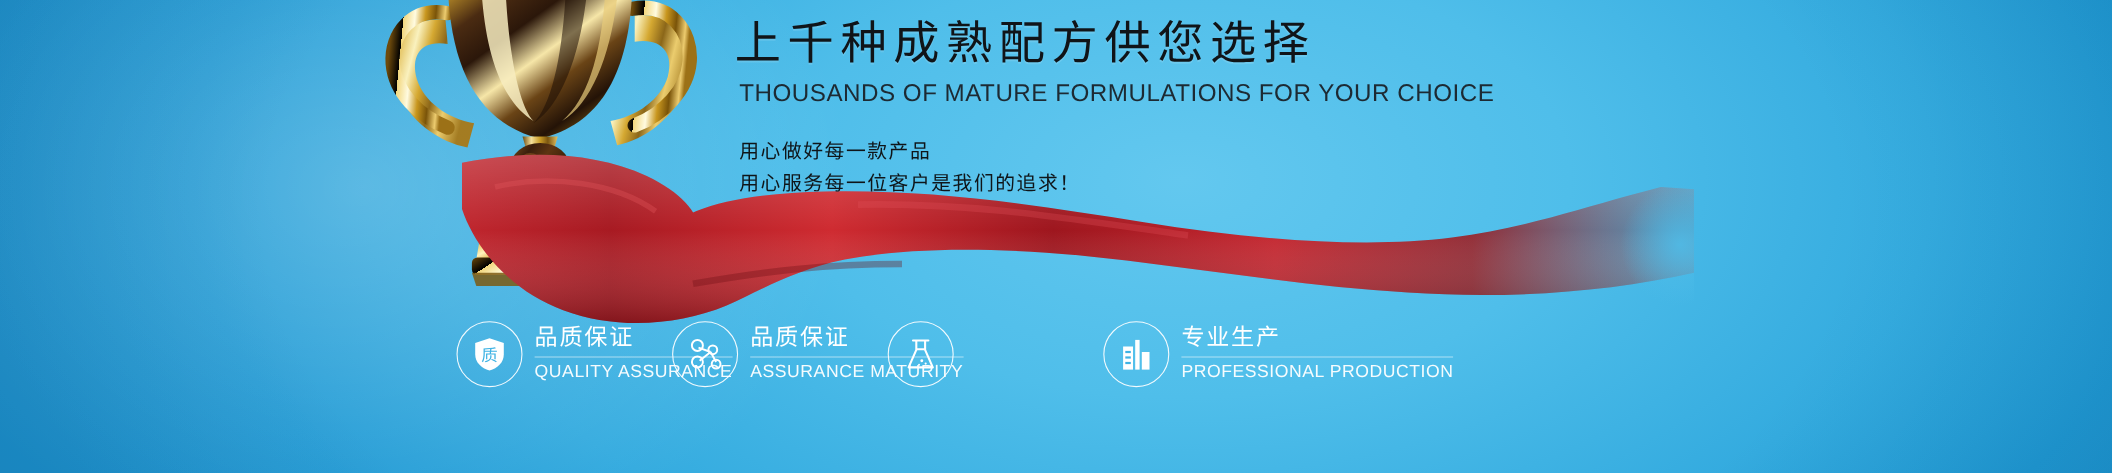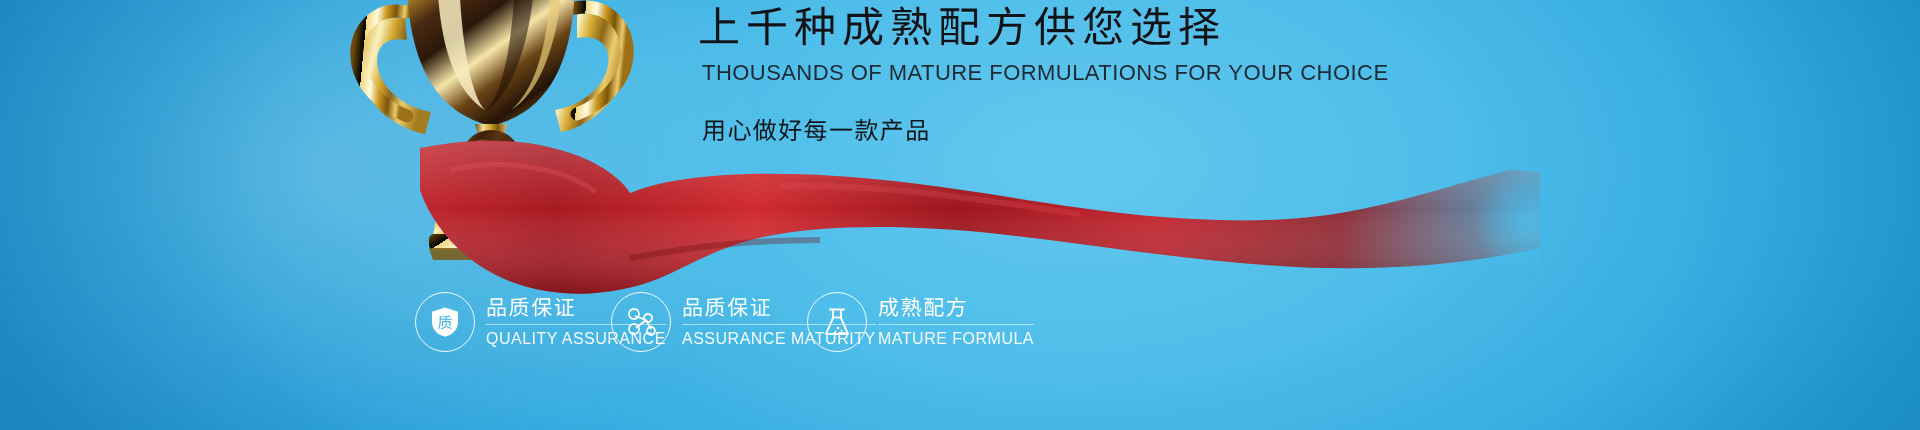--- a/index.html
+++ b/index.html
@@ -25,34 +25,34 @@
     background:radial-gradient(ellipse 1300px 760px at 50% 45%,rgba(0,0,0,0) 55%,rgba(0,40,70,.16) 100%);
     pointer-events:none;
   }
 
   
   .trophy{position:absolute;left:345px;top:-16px;width:300px;height:290px;}
   
   .ribbon{position:absolute;left:420px;top:130px;width:1120px;height:185px;}
 
   
-  .textblock{position:absolute;left:668px;top:4px;width:620px;margin-left:30px;}
+  .textblock{position:absolute;left:668px;top:16px;width:620px;}
   .headline{
     font-size:42px;line-height:1.12;color:#101418;letter-spacing:6px;
     font-weight:400;white-space:nowrap;
     text-shadow:0 1px 0 rgba(255,255,255,.12);
   }
   .subtitle{
     margin-top:9px;margin-left:4px;
     font-size:22px;letter-spacing:.45px;color:#1d2a33;
     font-weight:500;white-space:nowrap;
   }
   .body-lines{margin-top:26px;margin-left:4px;}
   .body-line{
-    font-size:24px;line-height:1.62;color:#0f1519;letter-spacing:1.4px;
+    font-size:18px;line-height:1.62;color:#0f1519;letter-spacing:1.4px;
     font-weight:400;white-space:nowrap;
   }
 
   
   .features{
     position:absolute;left:415px;top:282px;width:810px;height:80px;
     display:flex;align-items:center;gap:0;
   }
   .feature{display:flex;align-items:center;width:196px;}
   .feat-icon{
@@ -219,20 +219,21 @@
     </svg>
   </div>
 
   <div class="vignette"></div>
 
   <div class="textblock">
     <div class="headline">上千种成熟配方供您选择</div>
     <div class="subtitle">THOUSANDS OF MATURE FORMULATIONS FOR YOUR CHOICE</div>
     <div class="body-lines">
       <div class="body-line">用心做好每一款产品</div>
+      <div class="body-line">用心服务每一位客户是我们的追求！</div>
     </div>
   </div>
 
   <div class="features">
 
     <div class="feature">
       <div class="feat-icon">
         <svg width="34" height="34" viewBox="0 0 34 34">
           <path d="M17 2.5 L30 6.8 V17 C30 24.6 24.4 29.6 17 31.8
                    C9.6 29.6 4 24.6 4 17 V6.8 Z" fill="#ffffff"></path>
@@ -267,21 +268,33 @@
       <div class="feat-icon">
         <svg width="34" height="34" viewBox="0 0 34 34" fill="none" stroke="#ffffff" stroke-width="1.9" stroke-linejoin="round">
           <line x1="10" y1="4.5" x2="24" y2="4.5" stroke-linecap="round"></line>
           <path d="M13 5 V13 L6 29 H28 L21 13 V5"></path>
           <line x1="13" y1="12.5" x2="21" y2="12.5"></line>
           <circle cx="18" cy="23" r="1.3" fill="#ffffff" stroke="none"></circle>
           <circle cx="21.5" cy="25.5" r="1" fill="#ffffff" stroke="none"></circle>
           <circle cx="15.5" cy="26.5" r="0.9" fill="#ffffff" stroke="none"></circle>
         </svg>
       </div>
+    </div>
+
+    <div class="feature">
+      <div class="feat-icon">
+        <svg width="32" height="32" viewBox="0 0 32 32">
+          <rect x="4" y="9" width="9" height="21" fill="#ffffff"></rect>
+          <rect x="15" y="3" width="4" height="27" fill="#ffffff"></rect>
+          <rect x="21" y="14" width="7" height="16" fill="#ffffff"></rect>
+          <rect x="6" y="13" width="5" height="2" fill="#3fb3e4"></rect>
+          <rect x="6" y="18" width="5" height="2" fill="#3fb3e4"></rect>
+          <rect x="6" y="23" width="5" height="2" fill="#3fb3e4"></rect>
+        </svg>
+      </div>
       <div class="feat-text">
-        <span class="feat-cn">成熟配方</span>
-        <span class="feat-en">MATURE FORMULA</span>
-      </div>
-    </div>
-
+        <span class="feat-cn">专业生产</span>
+        <span class="feat-en">PROFESSIONAL PRODUCTION</span>
+      </div>
+    </div>
 
   </div>
 </div>
 
 </body></html>

